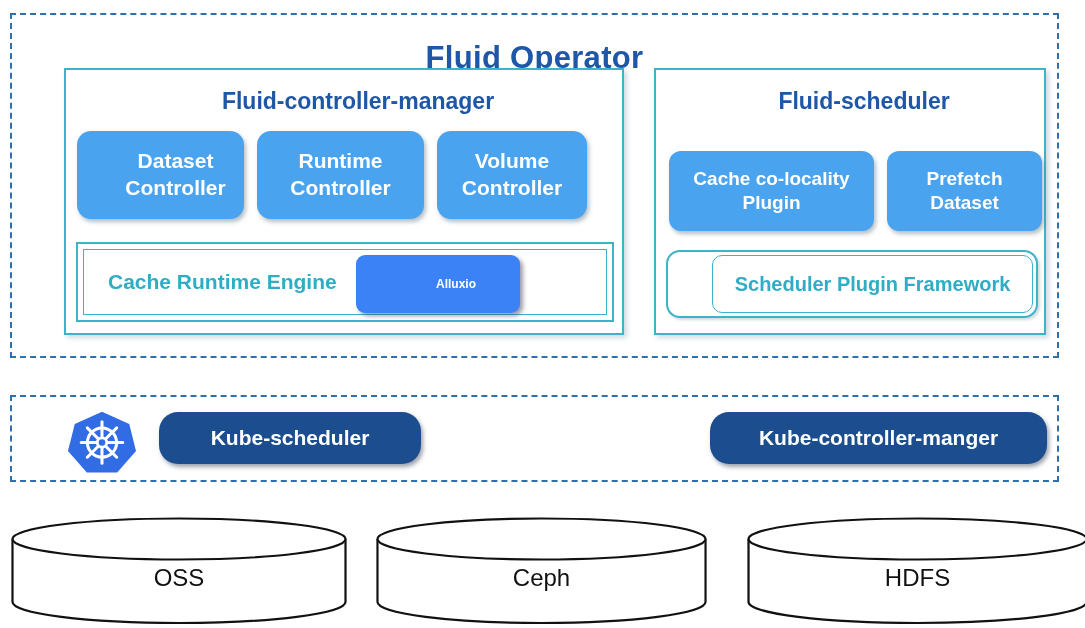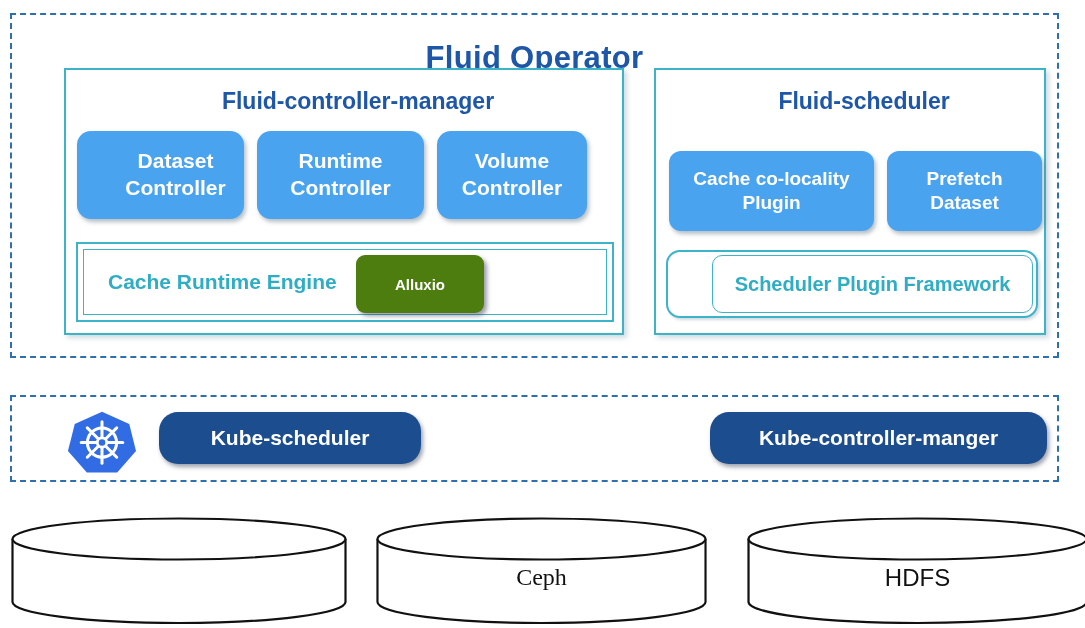--- a/index.html
+++ b/index.html
@@ -81,24 +81,25 @@
     position: absolute; inset: 5px;
     border: 1px solid #3cb4c7;
   }
   #cache-runtime-label {
     position: absolute; left: 30px; top: 0; bottom: 0;
     display: flex; align-items: center;
     color: #2fadc4; font-size: 21px; font-weight: bold;
   }
   #alluxio-node {
     position: absolute; left: 278px; top: 11px; width: 128px; height: 58px;
-    background: #4d7c0f; border-radius: 9px;
-    color: #ffffff; font-size: 15px; font-weight: bold;
+    background: #3b82f6; border-radius: 9px;
+    color: #ffffff; font-size: 12px; font-weight: bold;
     display: flex; align-items: center; justify-content: center;
     box-shadow: 3px 3px 4px rgba(60,60,90,0.5);
+    padding-left: 36px;
   }
 
   
   #framework-box {
     position: absolute; left: 10px; top: 180px; width: 372px; height: 68px;
     border: 2px solid #3cb4c7; border-radius: 14px;
     box-sizing: border-box; background: #fff;
     box-shadow: 2px 2px 3px rgba(120,150,165,0.35);
   }
   #framework-inner {
@@ -121,21 +122,21 @@
   #kube-node-1 { left: 423px; width: 258px; }
   #kube-node-2 { left: 698px; width: 337px; }
   #k8s-logo { position: absolute; left: 52px; top: 13px; }
 
   
   .cylinder {
     position: absolute; top: 516px; height: 110px;
   }
   .cylinder svg { display: block; width: 100%; height: 100%; }
   #cylinder-0 { left: 11px;  width: 336px; }
-  #cylinder-1 { left: 376px; width: 331px; font-family: Liberation Serif, serif; }
+  #cylinder-1 { left: 376px; width: 331px; }
   #cylinder-2 { left: 747px; width: 341px; }
   .cylinder-label {
     position: absolute; left: 0; right: 0; top: 48px;
     text-align: center;
     color: #111111; font-size: 24px;
   }
 </style>
 </head>
 <body>
 
@@ -193,20 +194,21 @@
   </div>
   <div class="kube-node" id="kube-node-0">Kube-scheduler</div>
   <div class="kube-node" id="kube-node-2">Kube-controller-manger</div>
 </div>
 
 <div class="cylinder" id="cylinder-0">
   <svg viewBox="0 0 336 110" preserveAspectRatio="none">
     <path d="M 1.5,23 L 1.5,86 A 166.5,21 0 0 0 334.5,86 L 334.5,23" fill="#ffffff" stroke="#111111" stroke-width="2.2"></path>
     <ellipse cx="168" cy="23" rx="166.5" ry="20.5" fill="#ffffff" stroke="#111111" stroke-width="2.2"></ellipse>
   </svg>
+  <div class="cylinder-label">OSS</div>
 </div>
 
 <div class="cylinder" id="cylinder-1">
   <svg viewBox="0 0 336 110" preserveAspectRatio="none">
     <path d="M 1.5,23 L 1.5,86 A 166.5,21 0 0 0 334.5,86 L 334.5,23" fill="#ffffff" stroke="#111111" stroke-width="2.2"></path>
     <ellipse cx="168" cy="23" rx="166.5" ry="20.5" fill="#ffffff" stroke="#111111" stroke-width="2.2"></ellipse>
   </svg>
   <div class="cylinder-label">Ceph</div>
 </div>
 

